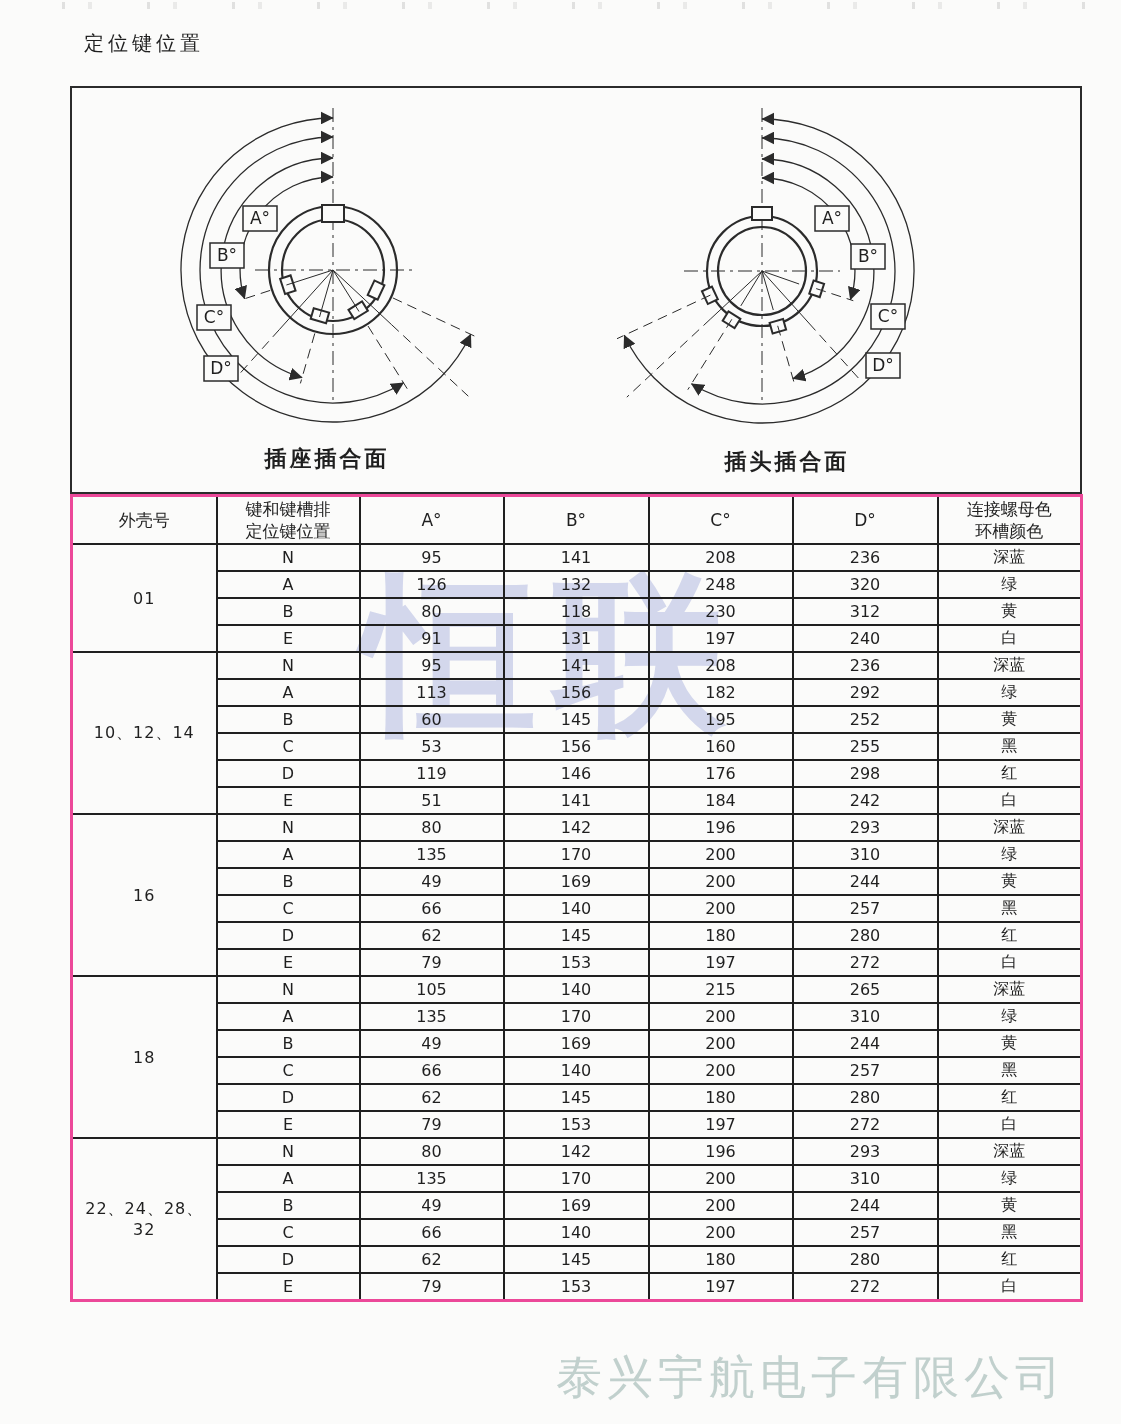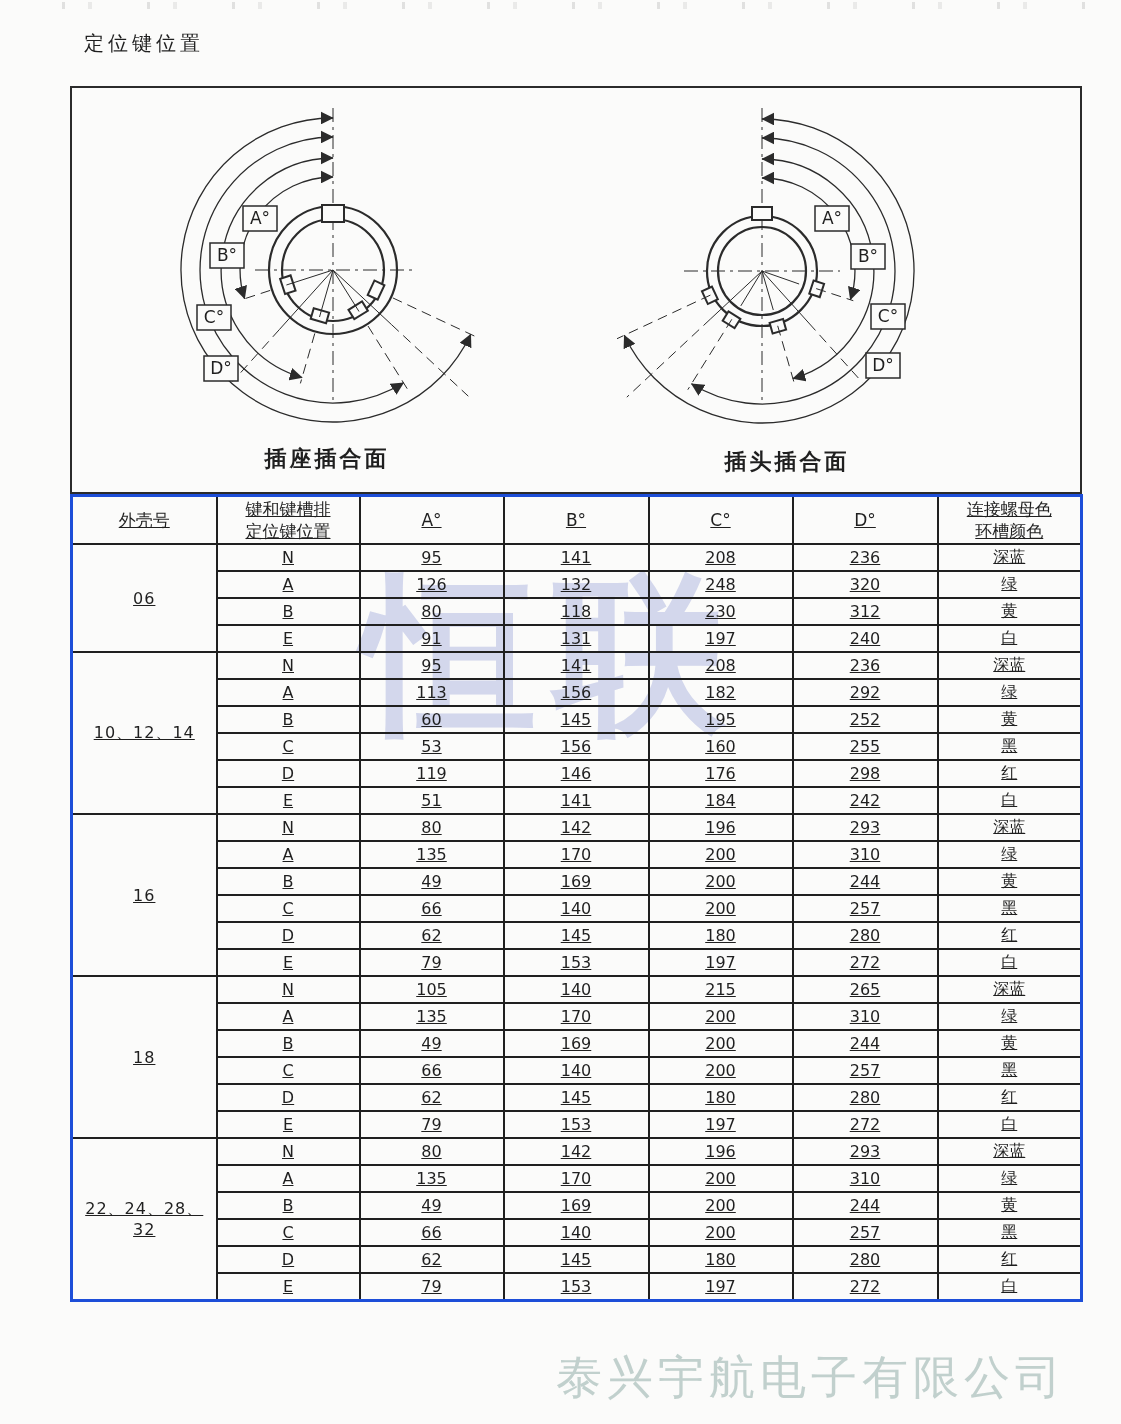--- a/index.html
+++ b/index.html
@@ -32,21 +32,21 @@
     position:absolute;left:70px;top:494px;width:1010px;
     border-collapse:collapse;table-layout:fixed;
     background:transparent;z-index:2;
   }
   .data-table th,.data-table td{
     border:2px solid #1f1f1f;text-align:center;vertical-align:middle;
     background:transparent;font-weight:normal;
   }
   .data-table th{height:42px;font-size:17px;line-height:1.25;padding:1px 2px;}
   .data-table td{height:25px;font-size:16px;padding:0 2px;}
-  .data-table{border:3px solid #1d4ed8;text-decoration:underline;}
+  .data-table{border:3px solid #ec4899;}
   .hl{display:block;line-height:1.3;}
   .shell-cell{font-size:16px;letter-spacing:1px;}
 
   .wm-center{
     position:absolute;left:364px;top:568px;z-index:1;
     font-family:"DejaVu Serif","Liberation Serif",serif;
     font-size:172px;font-weight:bold;letter-spacing:18px;
     color:rgba(156,165,216,.42);line-height:1;
     pointer-events:none;white-space:nowrap;
   }
@@ -225,21 +225,21 @@
           <span class="hl">D°</span>
         </th>
       <th>
           <span class="hl">连接螺母色</span>
           <span class="hl">环槽颜色</span>
         </th>
     </tr>
   </thead>
   <tbody>
       <tr>
-        <td rowspan="4" class="shell-cell">06</td>
+        <td rowspan="4" class="shell-cell">01</td>
         <td>N</td>
         <td>95</td>
         <td>141</td>
         <td>208</td>
         <td>236</td>
         <td>深蓝</td>
       </tr>
       <tr>
         <td>A</td>
         <td>126</td>

